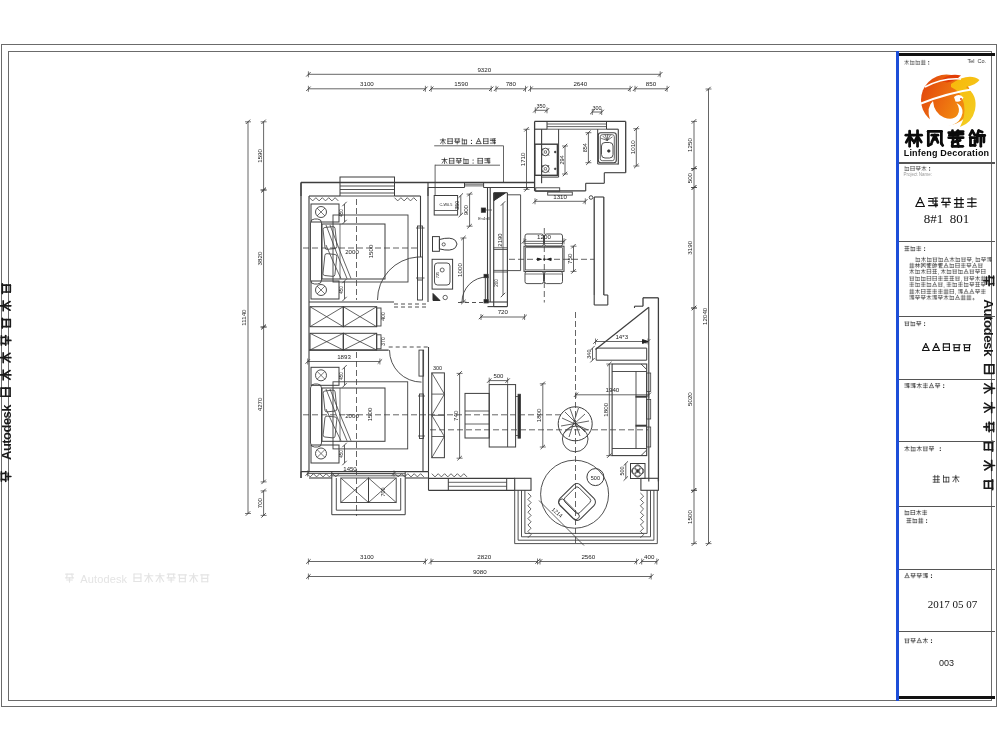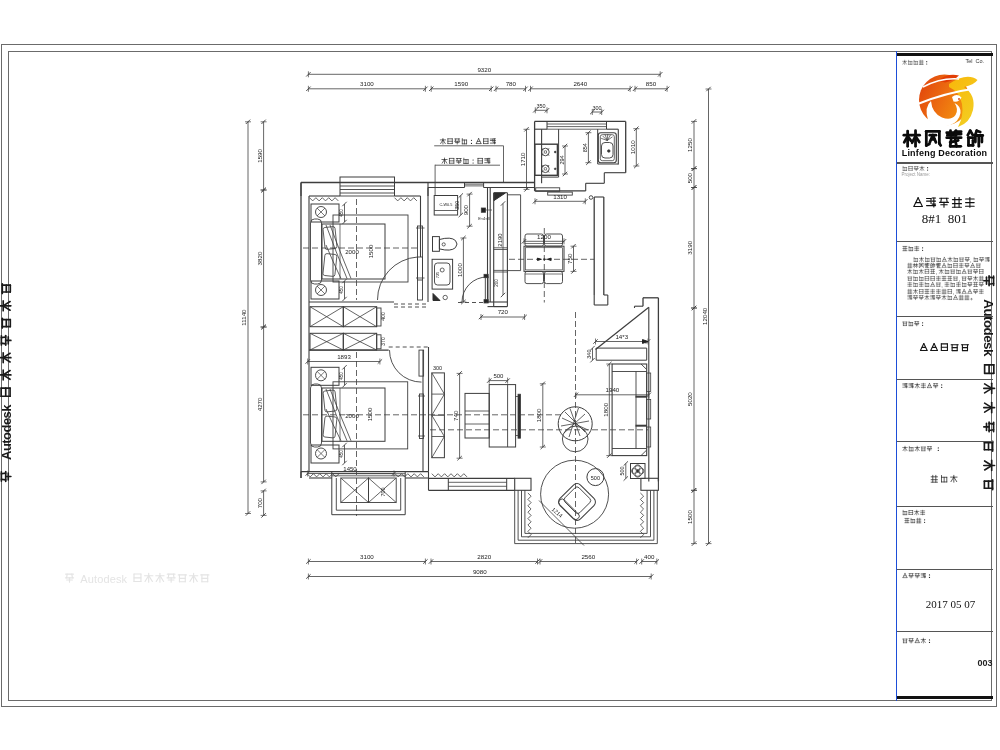--- a/index.html
+++ b/index.html
@@ -1132,21 +1132,21 @@
 <g>
 <line x1="308.4" y1="576.5" x2="651.2" y2="576.5" stroke="#3f3f3f" stroke-width="0.8" stroke-linecap="butt"></line>
 <line x1="306.2" y1="578.7" x2="310.6" y2="574.3" stroke="#3f3f3f" stroke-width="0.9" stroke-linecap="butt"></line>
 <line x1="649.0" y1="578.7" x2="653.4" y2="574.3" stroke="#3f3f3f" stroke-width="0.9" stroke-linecap="butt"></line>
 <line x1="308.4" y1="573.5" x2="308.4" y2="579.5" stroke="#3f3f3f" stroke-width="0.7" stroke-linecap="butt"></line>
 <line x1="651.2" y1="573.5" x2="651.2" y2="579.5" stroke="#3f3f3f" stroke-width="0.7" stroke-linecap="butt"></line>
 <text x="479.8" y="573.8" font-family="Liberation Sans, sans-serif" font-size="6.2" fill="#1c1c1c" text-anchor="middle" font-weight="normal">9080</text>
 </g>
 </svg>
 
-<div class="abs" style="left:895.5px;top:50.5px;width:96px;height:650px;border-left:1px solid #1d4ed8;">
+<div class="abs" style="left:895.5px;top:50.5px;width:96px;height:650px;border-left:3px solid #1d4ed8;">
 
   <div class="abs" style="left:0px;top:2px;width:96px;height:3px;background:#111;"></div>
 
   <svg style="position:absolute;left:3px;top:8.0px;" width="32" height="9" viewBox="0 0 32 9">
       <line x1="4.70" y1="1.19" x2="4.70" y2="5.51" stroke="#333" stroke-width="0.44" stroke-linecap="round"></line>
       <line x1="2.66" y1="2.33" x2="6.74" y2="2.33" stroke="#333" stroke-width="0.44" stroke-linecap="round"></line>
       <line x1="4.60" y1="2.43" x2="2.89" y2="5.18" stroke="#333" stroke-width="0.44" stroke-linecap="round"></line>
       <line x1="4.80" y1="2.43" x2="6.51" y2="5.18" stroke="#333" stroke-width="0.44" stroke-linecap="round"></line>
       <line x1="8.59" y1="1.29" x2="8.59" y2="5.37" stroke="#333" stroke-width="0.44" stroke-linecap="round"></line>
       <line x1="8.59" y1="2.43" x2="11.92" y2="2.43" stroke="#333" stroke-width="0.44" stroke-linecap="round"></line>
@@ -2021,16 +2021,16 @@
       <line x1="17.24" y1="1.32" x2="19.35" y2="5.65" stroke="#222" stroke-width="0.51" stroke-linecap="round"></line>
       <line x1="16.18" y1="3.75" x2="18.30" y2="3.75" stroke="#222" stroke-width="0.51" stroke-linecap="round"></line>
       <line x1="15.34" y1="5.65" x2="19.14" y2="5.65" stroke="#222" stroke-width="0.51" stroke-linecap="round"></line>
       <line x1="23.36" y1="1.21" x2="23.36" y2="6.02" stroke="#222" stroke-width="0.51" stroke-linecap="round"></line>
       <line x1="21.09" y1="2.48" x2="25.63" y2="2.48" stroke="#222" stroke-width="0.51" stroke-linecap="round"></line>
       <line x1="23.25" y1="2.58" x2="21.35" y2="5.65" stroke="#222" stroke-width="0.51" stroke-linecap="round"></line>
       <line x1="23.47" y1="2.58" x2="25.37" y2="5.65" stroke="#222" stroke-width="0.51" stroke-linecap="round"></line>
       <circle cx="29.5" cy="2.9" r="0.6" fill="#222"></circle>
       <circle cx="29.5" cy="5.4" r="0.6" fill="#222"></circle>
     </svg>
-  <div class="abs" style="left:0;top:607px;width:96px;text-align:right;font-size:9px;color:#222;font-weight:bold;">003</div>
+  <div class="abs" style="left:0;top:607px;width:96px;text-align:center;font-size:9px;color:#222;">003</div>
 
   <div class="abs" style="left:0px;top:645px;width:96px;height:3.2px;background:#111;"></div>
 </div>
 
 </body></html>

